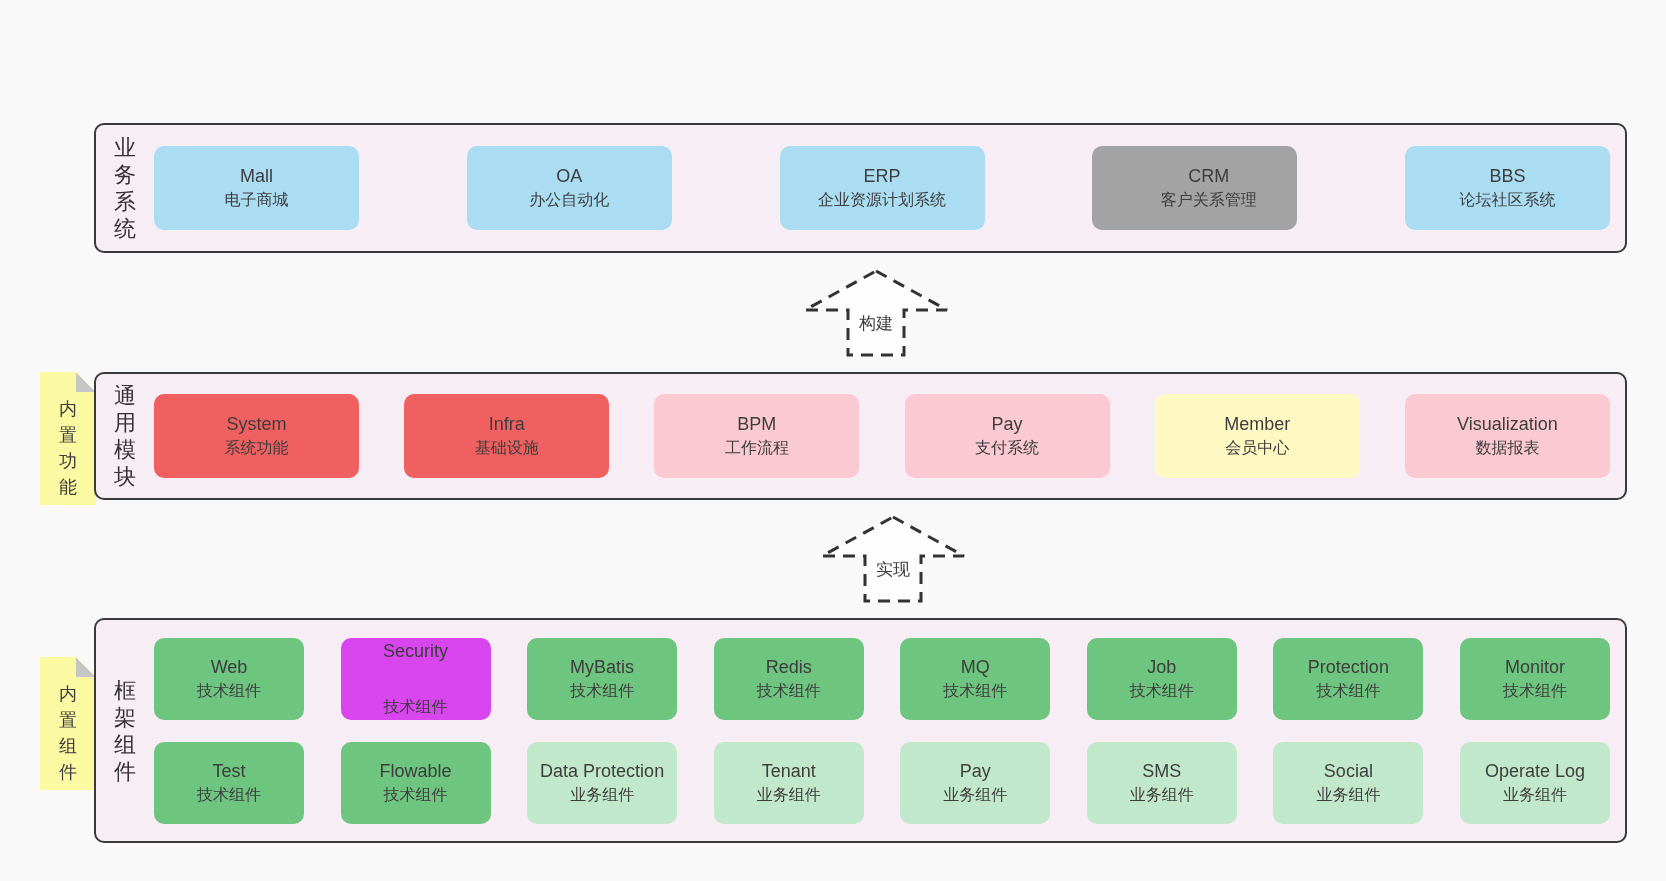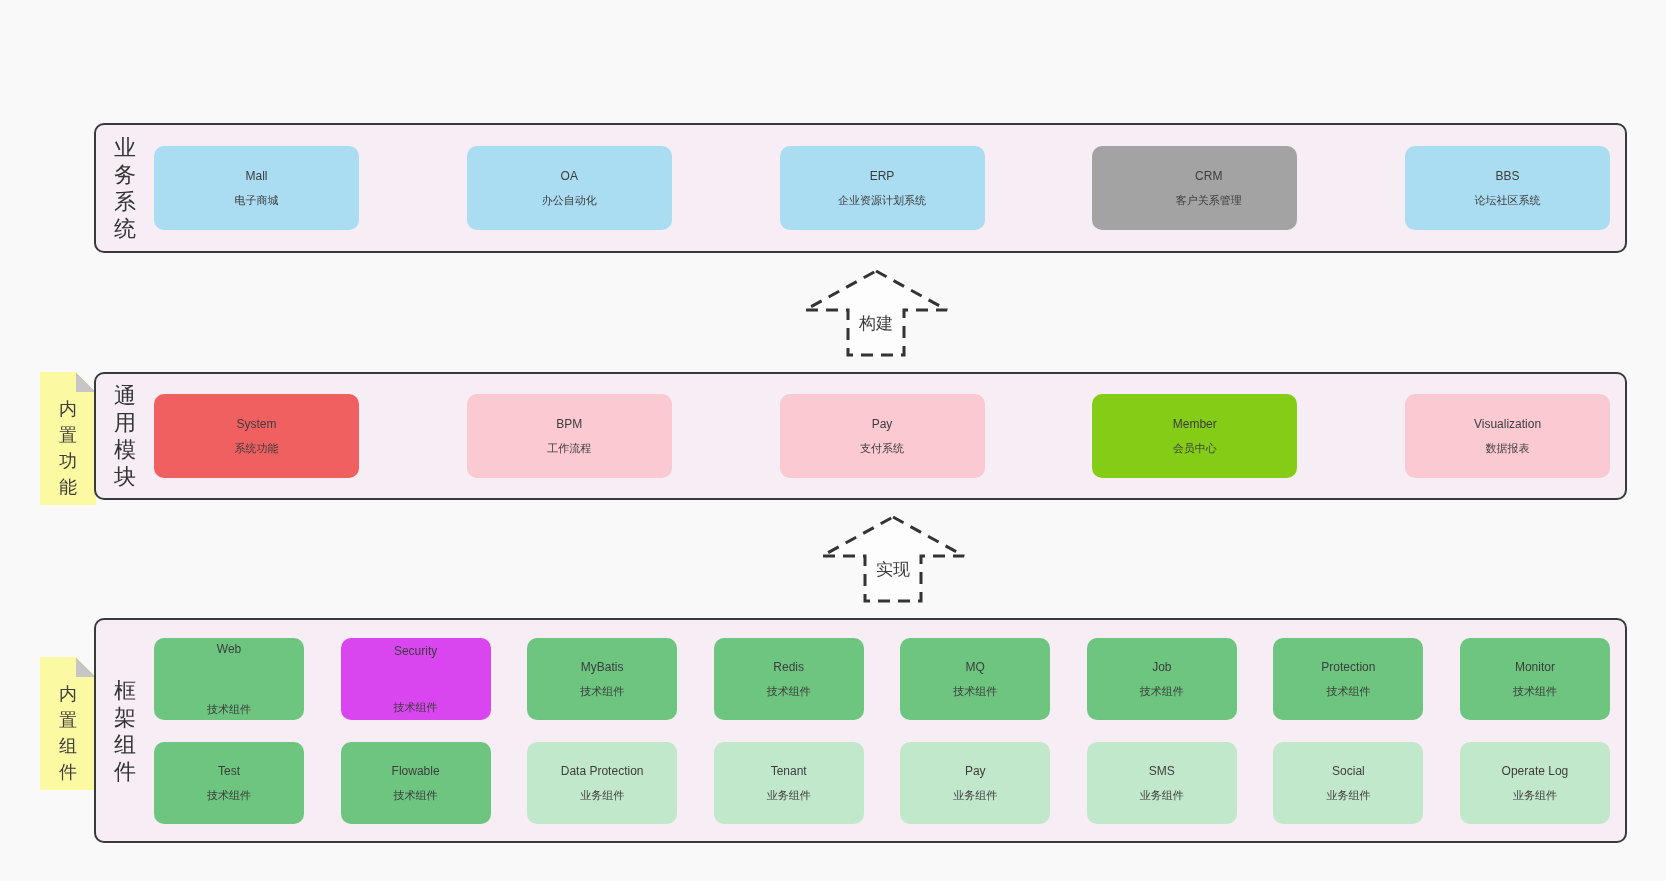--- a/index.html
+++ b/index.html
@@ -33,22 +33,22 @@
   }
   .box-row { display:flex; justify-content:space-between; width:100%; padding-right:0; }
 
   .box {
     border-radius:10px; display:flex; flex-direction:column;
     align-items:center; justify-content:center; text-align:center;
     color:#3d3d3d;
   }
   .box.wide  { width:205px; height:84px; }
   .box.small { width:150px; height:82px; }
-  .box-en { font-size:12px; line-height:22px; }
-  .box-zh { font-size:11px; line-height:22px; margin-top:2px; }
+  .box-en { font-size:18px; line-height:22px; }
+  .box-zh { font-size:16px; line-height:22px; margin-top:2px; }
   .box.small .box-en { padding:0 8px; }
 
   .sticky {
     position:absolute; left:40px; width:56px; height:133px;
     background:#fbf9a1;
     clip-path: polygon(0 0, calc(100% - 20px) 0, 100% 20px, 100% 100%, 0 100%);
   }
   #sticky-features   { top:372px; }
   #sticky-components { top:657px; }
   .fold {
@@ -130,29 +130,33 @@
         <div class="vchar">通</div>
         <div class="vchar">用</div>
         <div class="vchar">模</div>
         <div class="vchar">块</div>
       </div>
     <div class="band-body">
         <div class="box wide" style="background: rgb(241, 96, 97);">
           <div class="box-en">System</div>
           <div class="box-zh">系统功能</div>
         </div>
+        <div class="box wide" style="background: rgb(241, 96, 97);">
+          <div class="box-en">Infra</div>
+          <div class="box-zh">基础设施</div>
+        </div>
         <div class="box wide" style="background: rgb(250, 201, 209);">
           <div class="box-en">BPM</div>
           <div class="box-zh">工作流程</div>
         </div>
         <div class="box wide" style="background: rgb(250, 201, 209);">
           <div class="box-en">Pay</div>
           <div class="box-zh">支付系统</div>
         </div>
-        <div class="box wide" style="background: #84cc16; justify-content: center;">
+        <div class="box wide" style="background: #fef9c3; justify-content: center;">
           <div class="box-en">Member</div>
           <div class="box-zh">会员中心</div>
         </div>
         <div class="box wide" style="background: rgb(250, 201, 209);">
           <div class="box-en">Visualization</div>
           <div class="box-zh">数据报表</div>
         </div>
       </div>
   </section>
 
@@ -163,21 +167,21 @@
 
   <section class="band" id="band-framework">
     <div class="band-label">
         <div class="vchar">框</div>
         <div class="vchar">架</div>
         <div class="vchar">组</div>
         <div class="vchar">件</div>
       </div>
     <div class="band-body two-rows">
       <div class="box-row">
-          <div class="box small" style="background: rgb(109, 197, 127); justify-content: space-between;">
+          <div class="box small" style="background: rgb(109, 197, 127);">
             <div class="box-en">Web</div>
             <div class="box-zh">技术组件</div>
           </div>
           <div class="box small" style="background: #d946ef; gap: 32px;">
             <div class="box-en">Security</div>
             <div class="box-zh">技术组件</div>
           </div>
           <div class="box small" style="background: rgb(109, 197, 127);">
             <div class="box-en">MyBatis</div>
             <div class="box-zh">技术组件</div>

